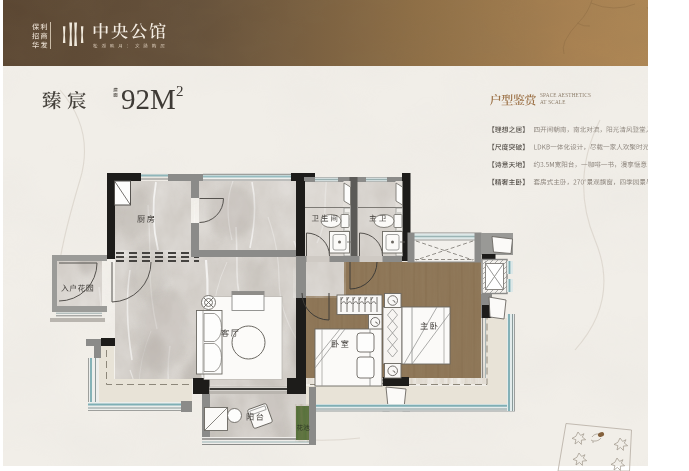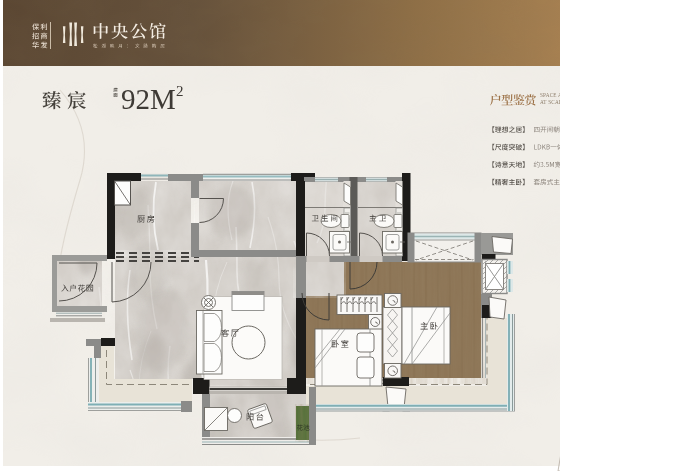--- a/index.html
+++ b/index.html
@@ -1,15 +1,15 @@
 <!DOCTYPE html>
 <html><head><meta charset="utf-8">
 <style>
 html,body{margin:0;padding:0;background:#ffffff;}
-#page{position:relative;width:560px;height:471px;overflow:hidden;
+#page{position:relative;width:648px;height:471px;overflow:hidden;
   font-family:"Liberation Sans",sans-serif;background:#7dd3fc;}
 </style></head>
 <body>
 <div id="page">
 <svg width="689" height="471" viewBox="0 0 689 471">
 <defs>
 <linearGradient id="gBand" x1="0" y1="0" x2="1" y2="0">
  <stop offset="0" stop-color="#5b4733"></stop>
           <stop offset="0.28" stop-color="#65513b"></stop>
  <stop offset="0.6" stop-color="#8d6e46"></stop>

